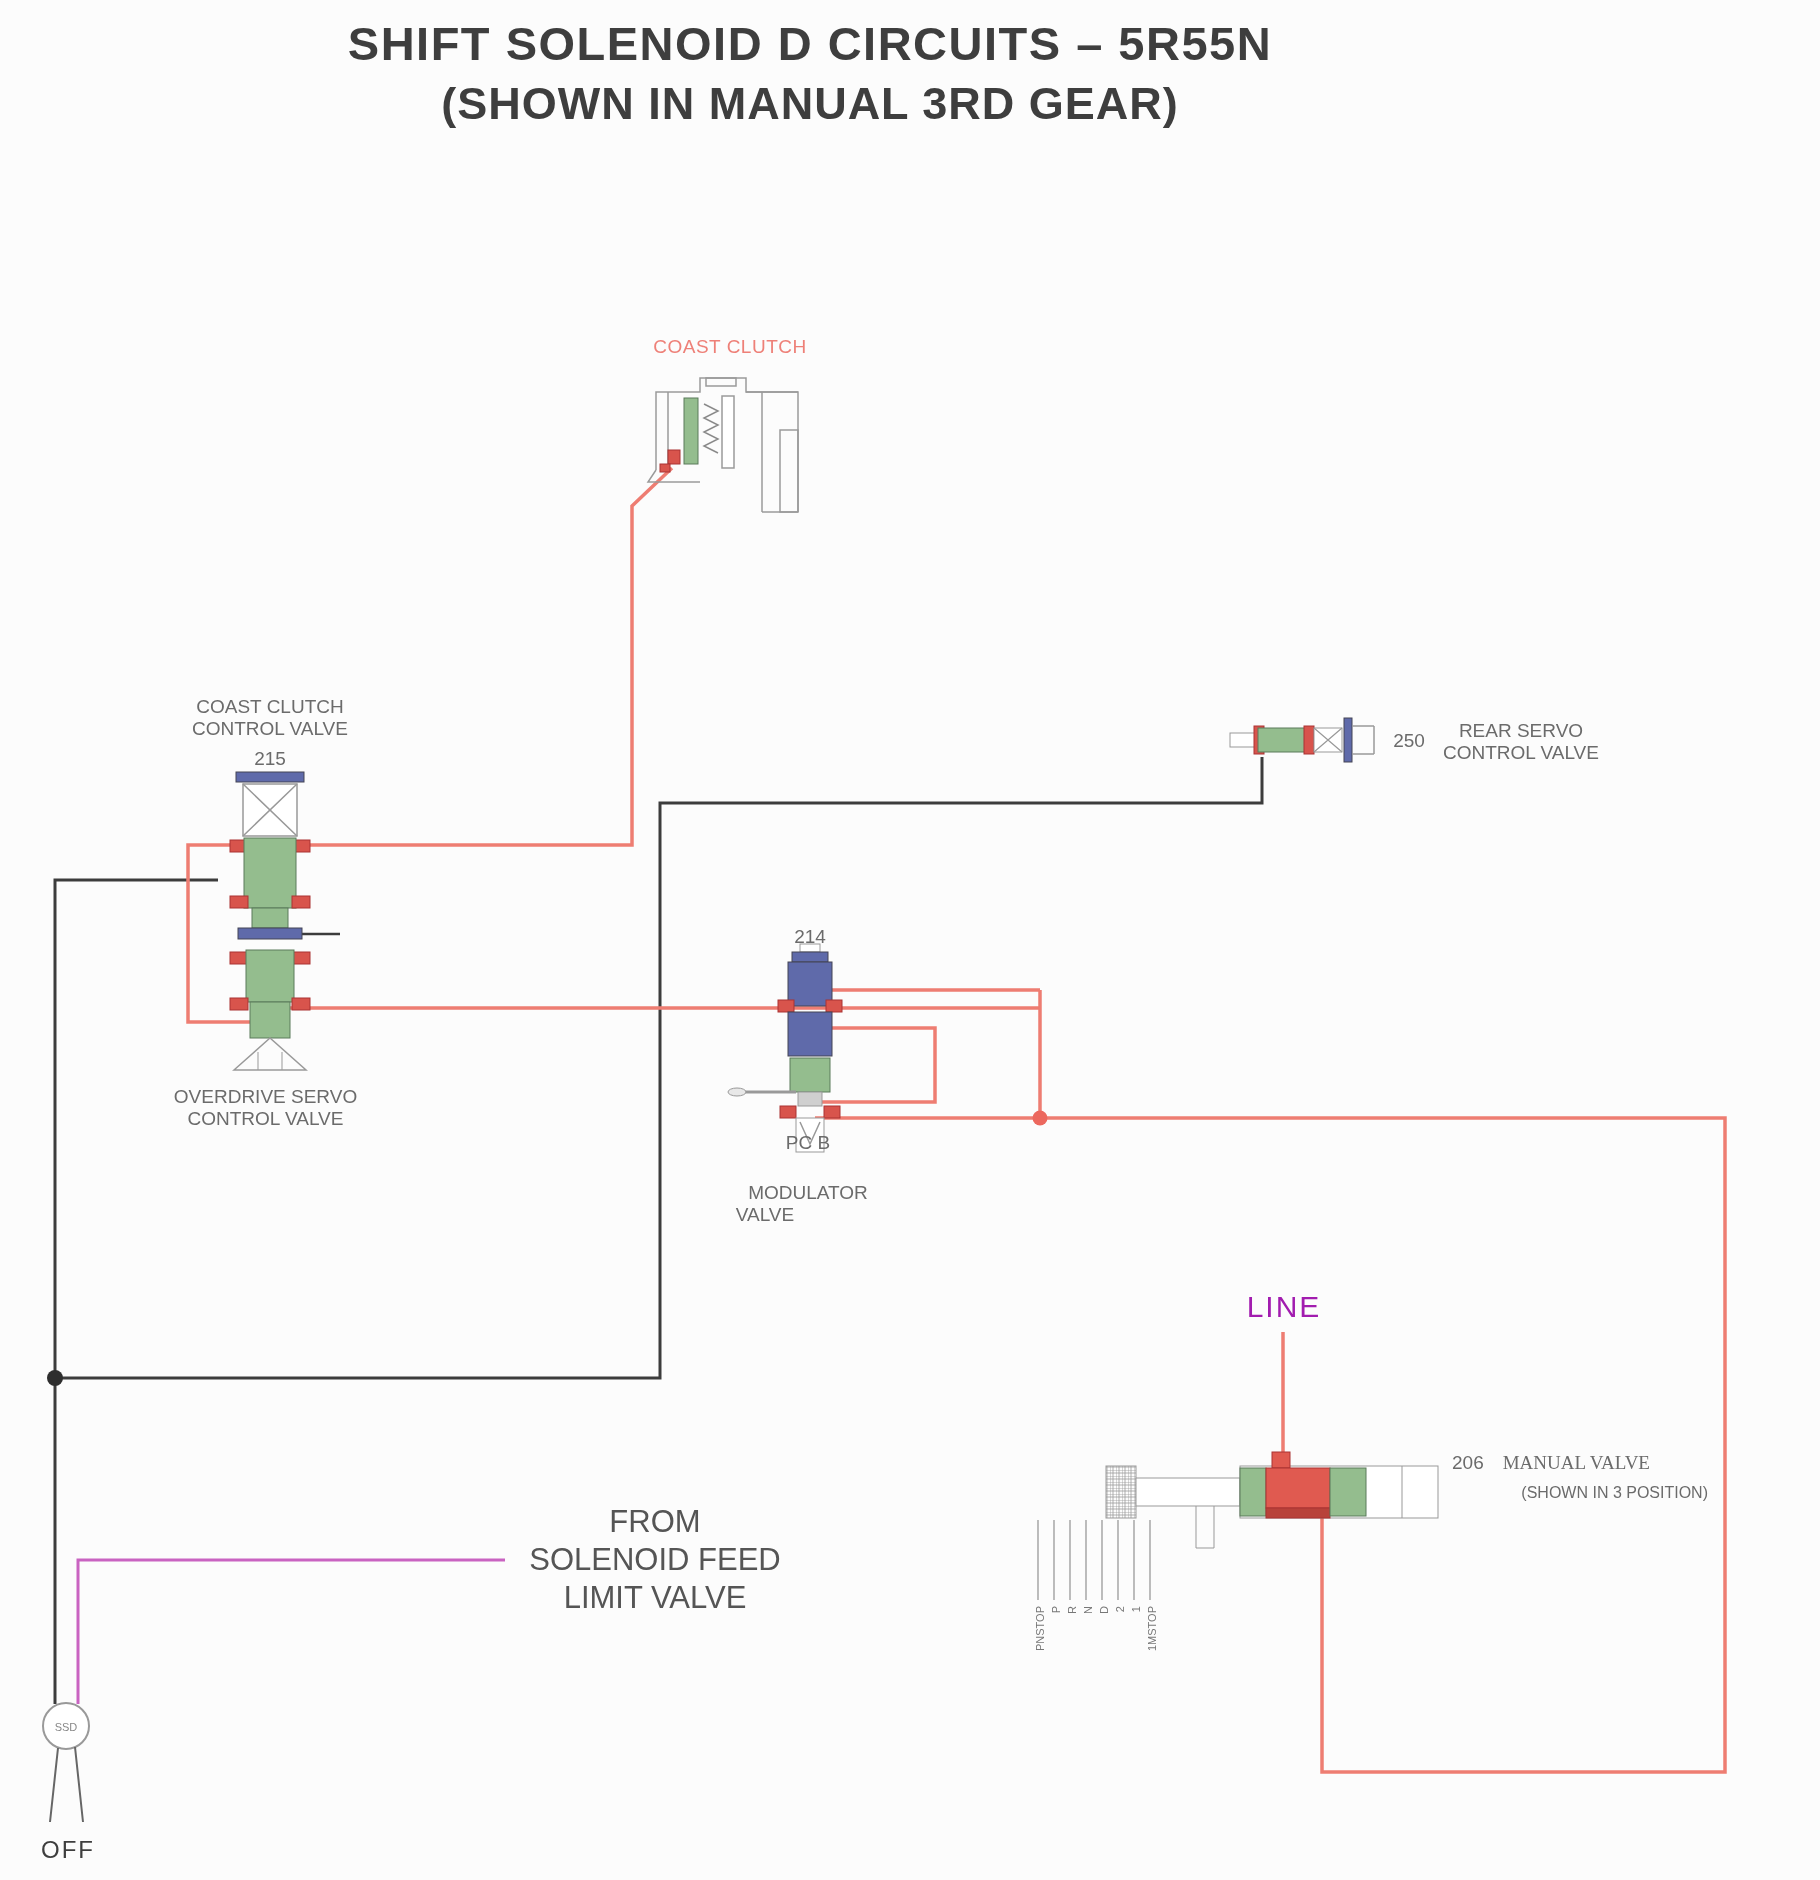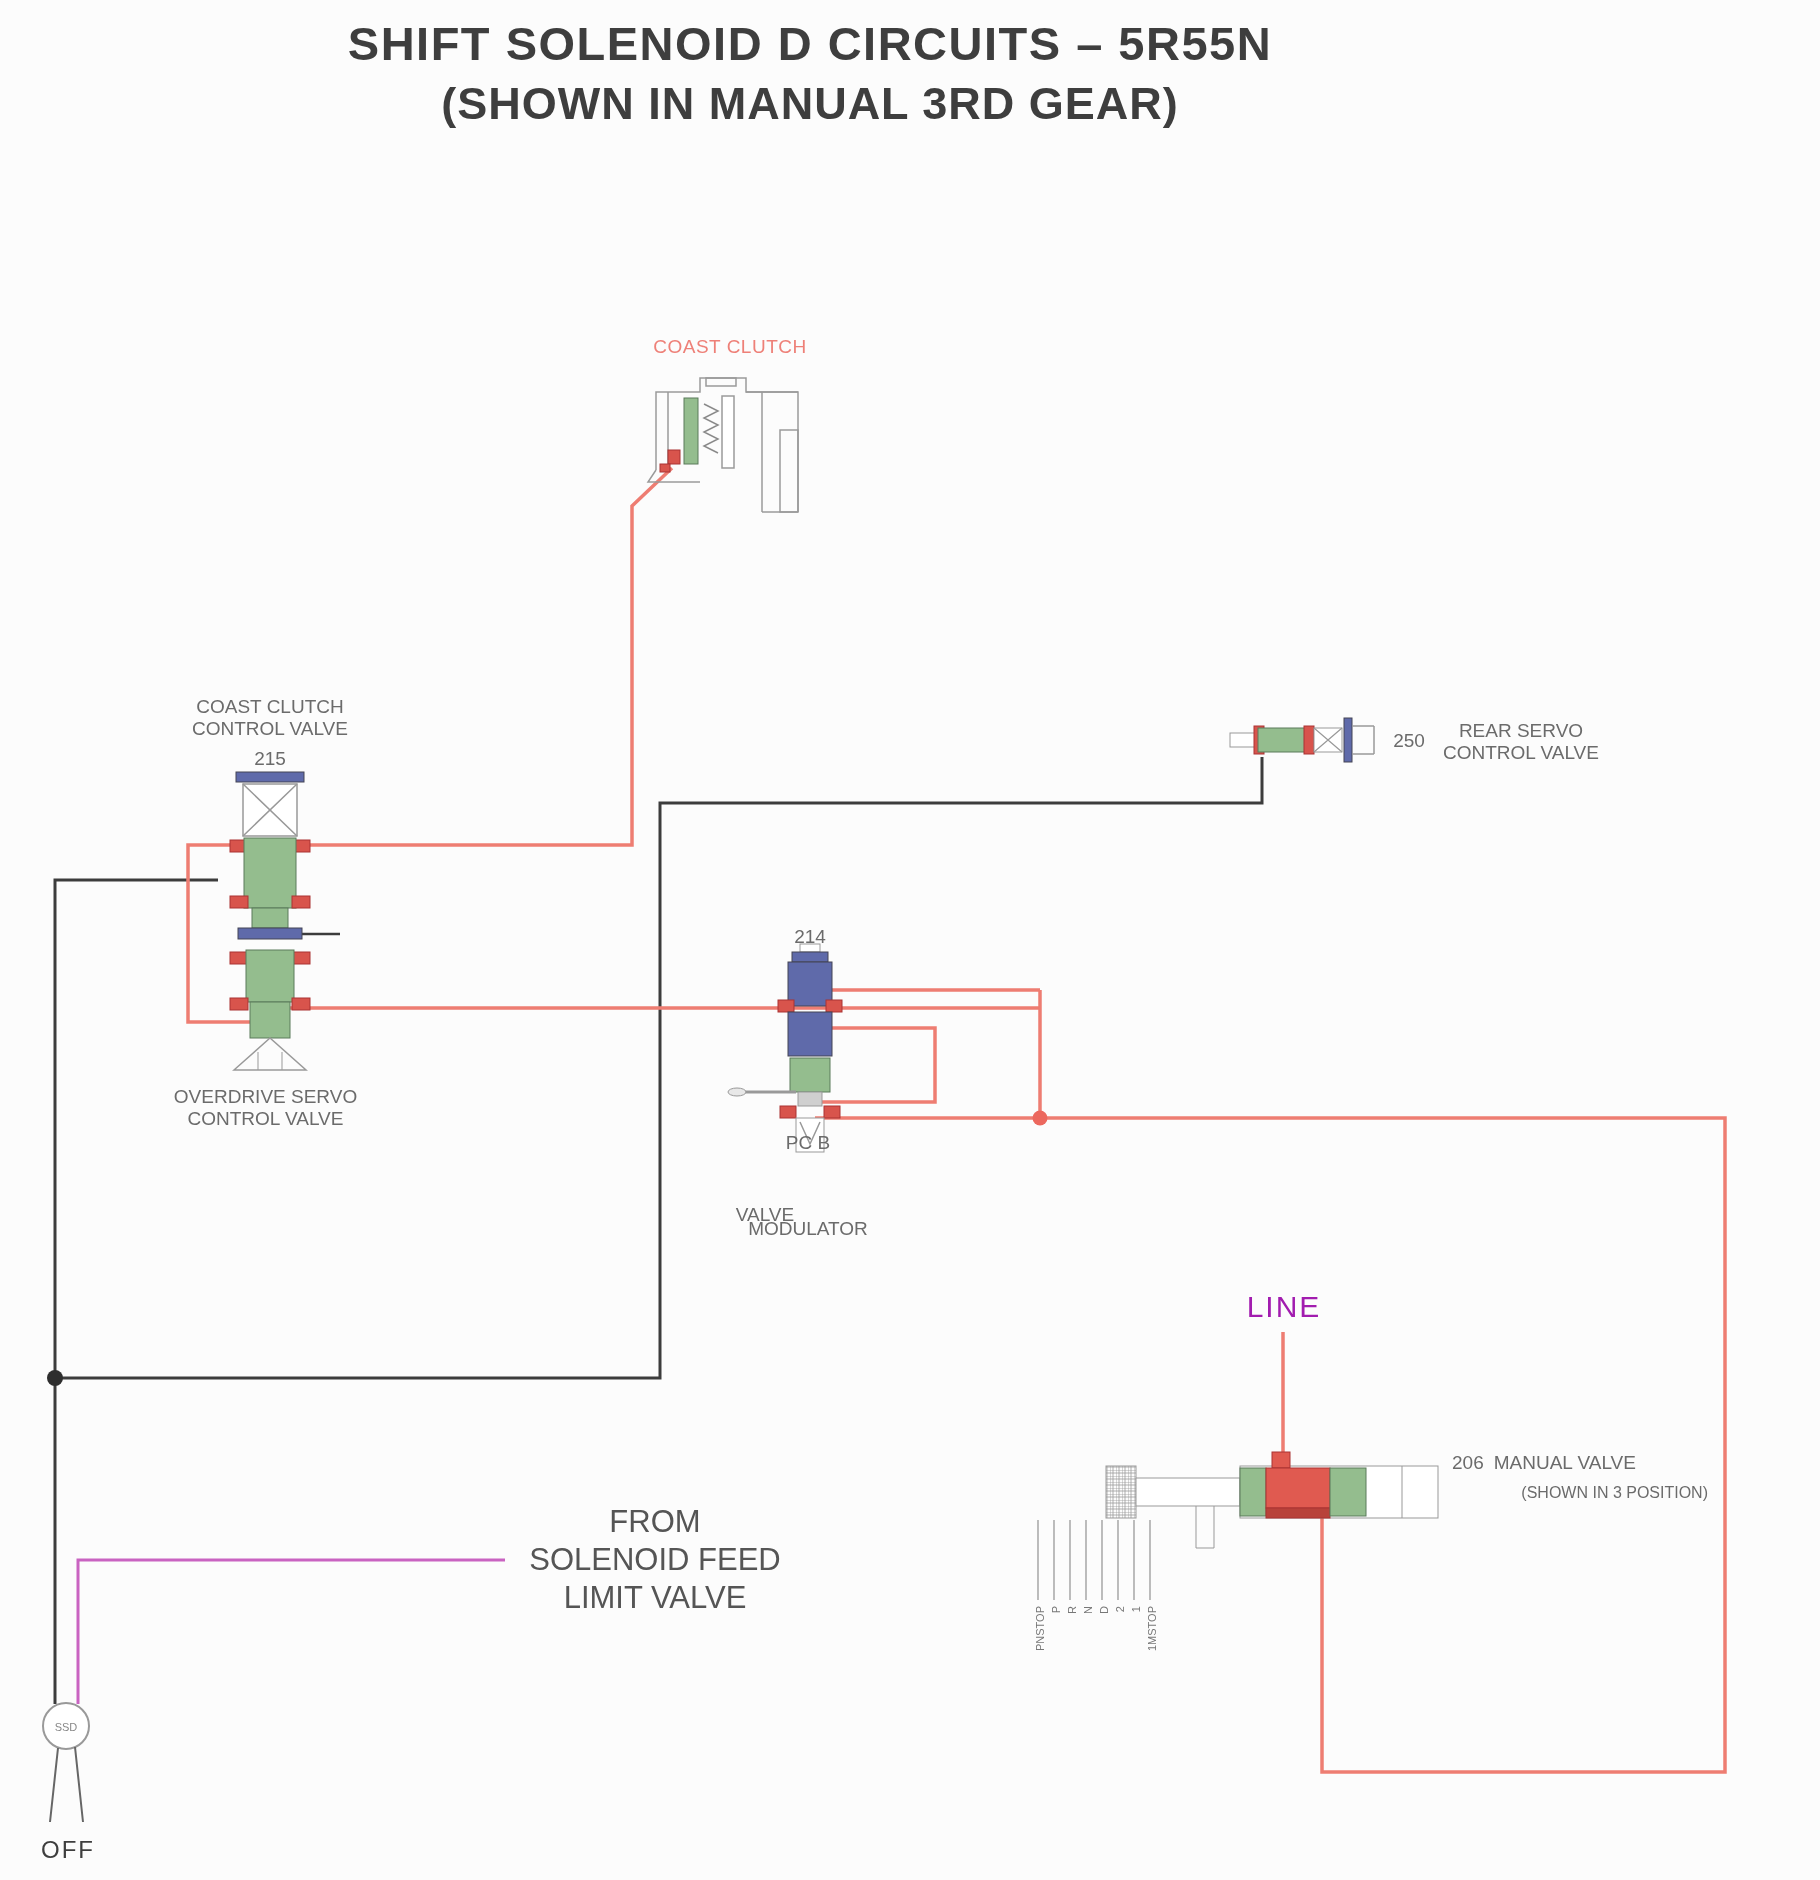--- a/index.html
+++ b/index.html
@@ -14,25 +14,25 @@
   .ccv1{left:165px;top:696px;width:210px;}
   .ccv2{left:165px;top:718px;width:210px;}
   .ccvn{left:165px;top:748px;width:210px;}
   .odv1{left:158px;top:1086px;width:215px;}
   .odv2{left:158px;top:1108px;width:215px;}
   .rsn{left:1386px;top:730px;width:46px;}
   .rsv1{left:1436px;top:720px;width:170px;}
   .rsv2{left:1436px;top:742px;width:170px;}
   .pcbn{left:758px;top:926px;width:104px;}
   .pcb1{left:733px;top:1132px;width:150px;}
-  .pcb2{left:733px;top:1182px;width:150px;margin-top:36px;}
+  .pcb2{left:733px;top:1182px;width:150px;}
   .pcb3{left:690px;top:1204px;width:150px;}
   .line-lbl{left:1228px;top:1290px;width:112px;font-size:30px;color:#a21caf;letter-spacing:2px;}
   .mv{left:1452px;top:1452px;width:250px;text-align:left;font-size:19px;}
-  .mv .mv-name{margin-left:10px;}
+  .mv .mv-name{margin-left:19px;font-family:Liberation Serif, serif;}
   .mvnote{left:1448px;top:1482px;width:260px;text-align:right;font-size:16px;}
   .sf{left:500px;width:310px;font-size:31px;color:#555;}
   .sf1{top:1504px}.sf2{top:1542px}.sf3{top:1580px}
   .off{left:16px;top:1836px;width:104px;font-size:24px;color:#3e3e3e;letter-spacing:2px;}
 </style>
 </head>
 <body>
 
 <div class="canvas">
 

